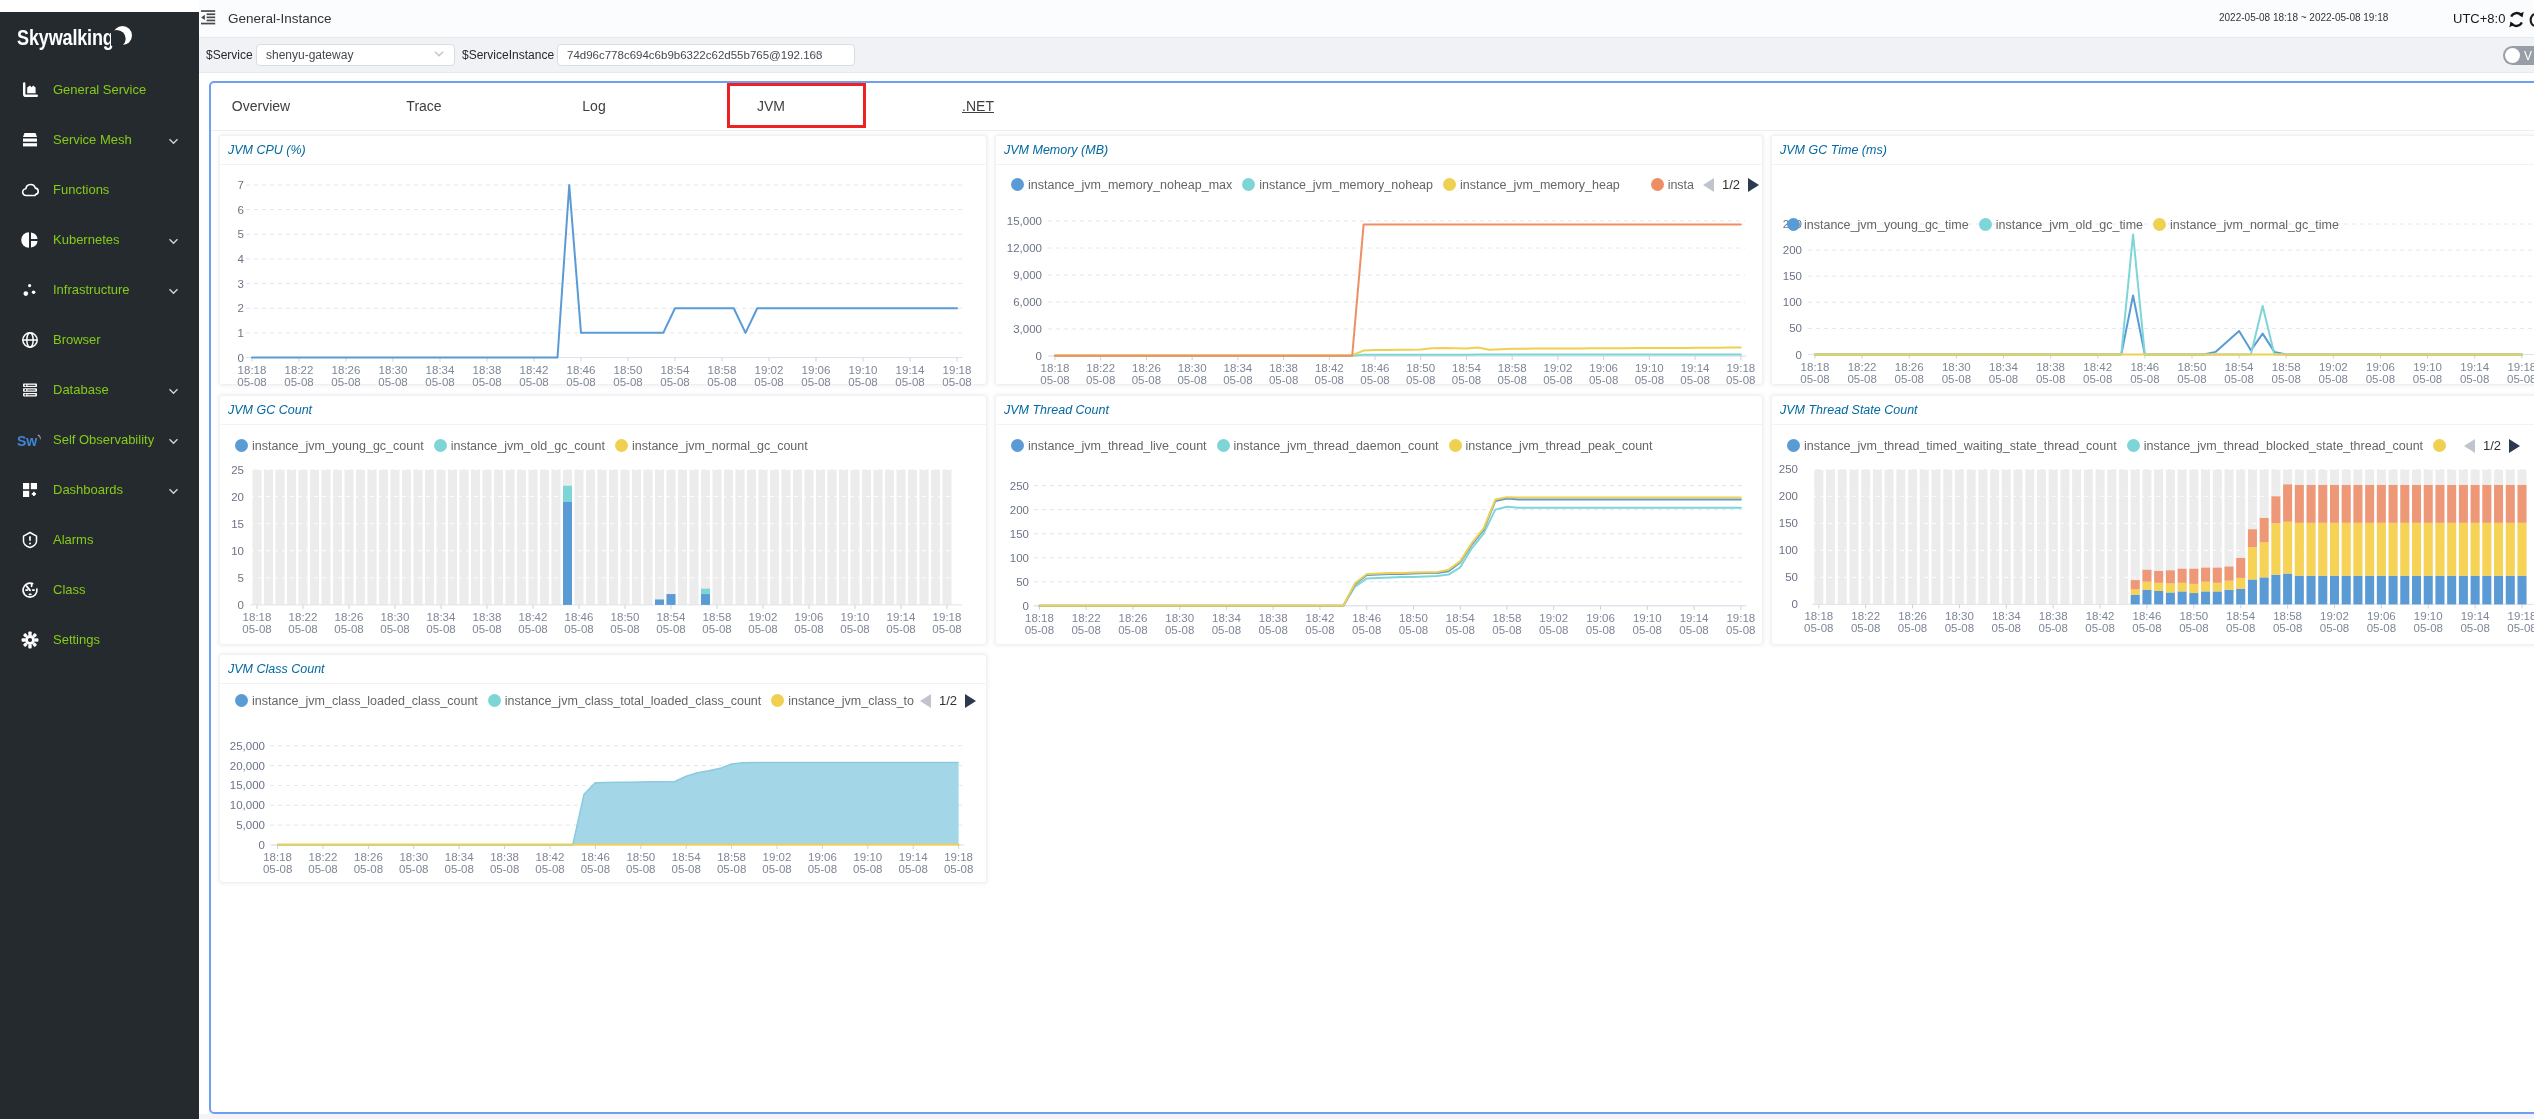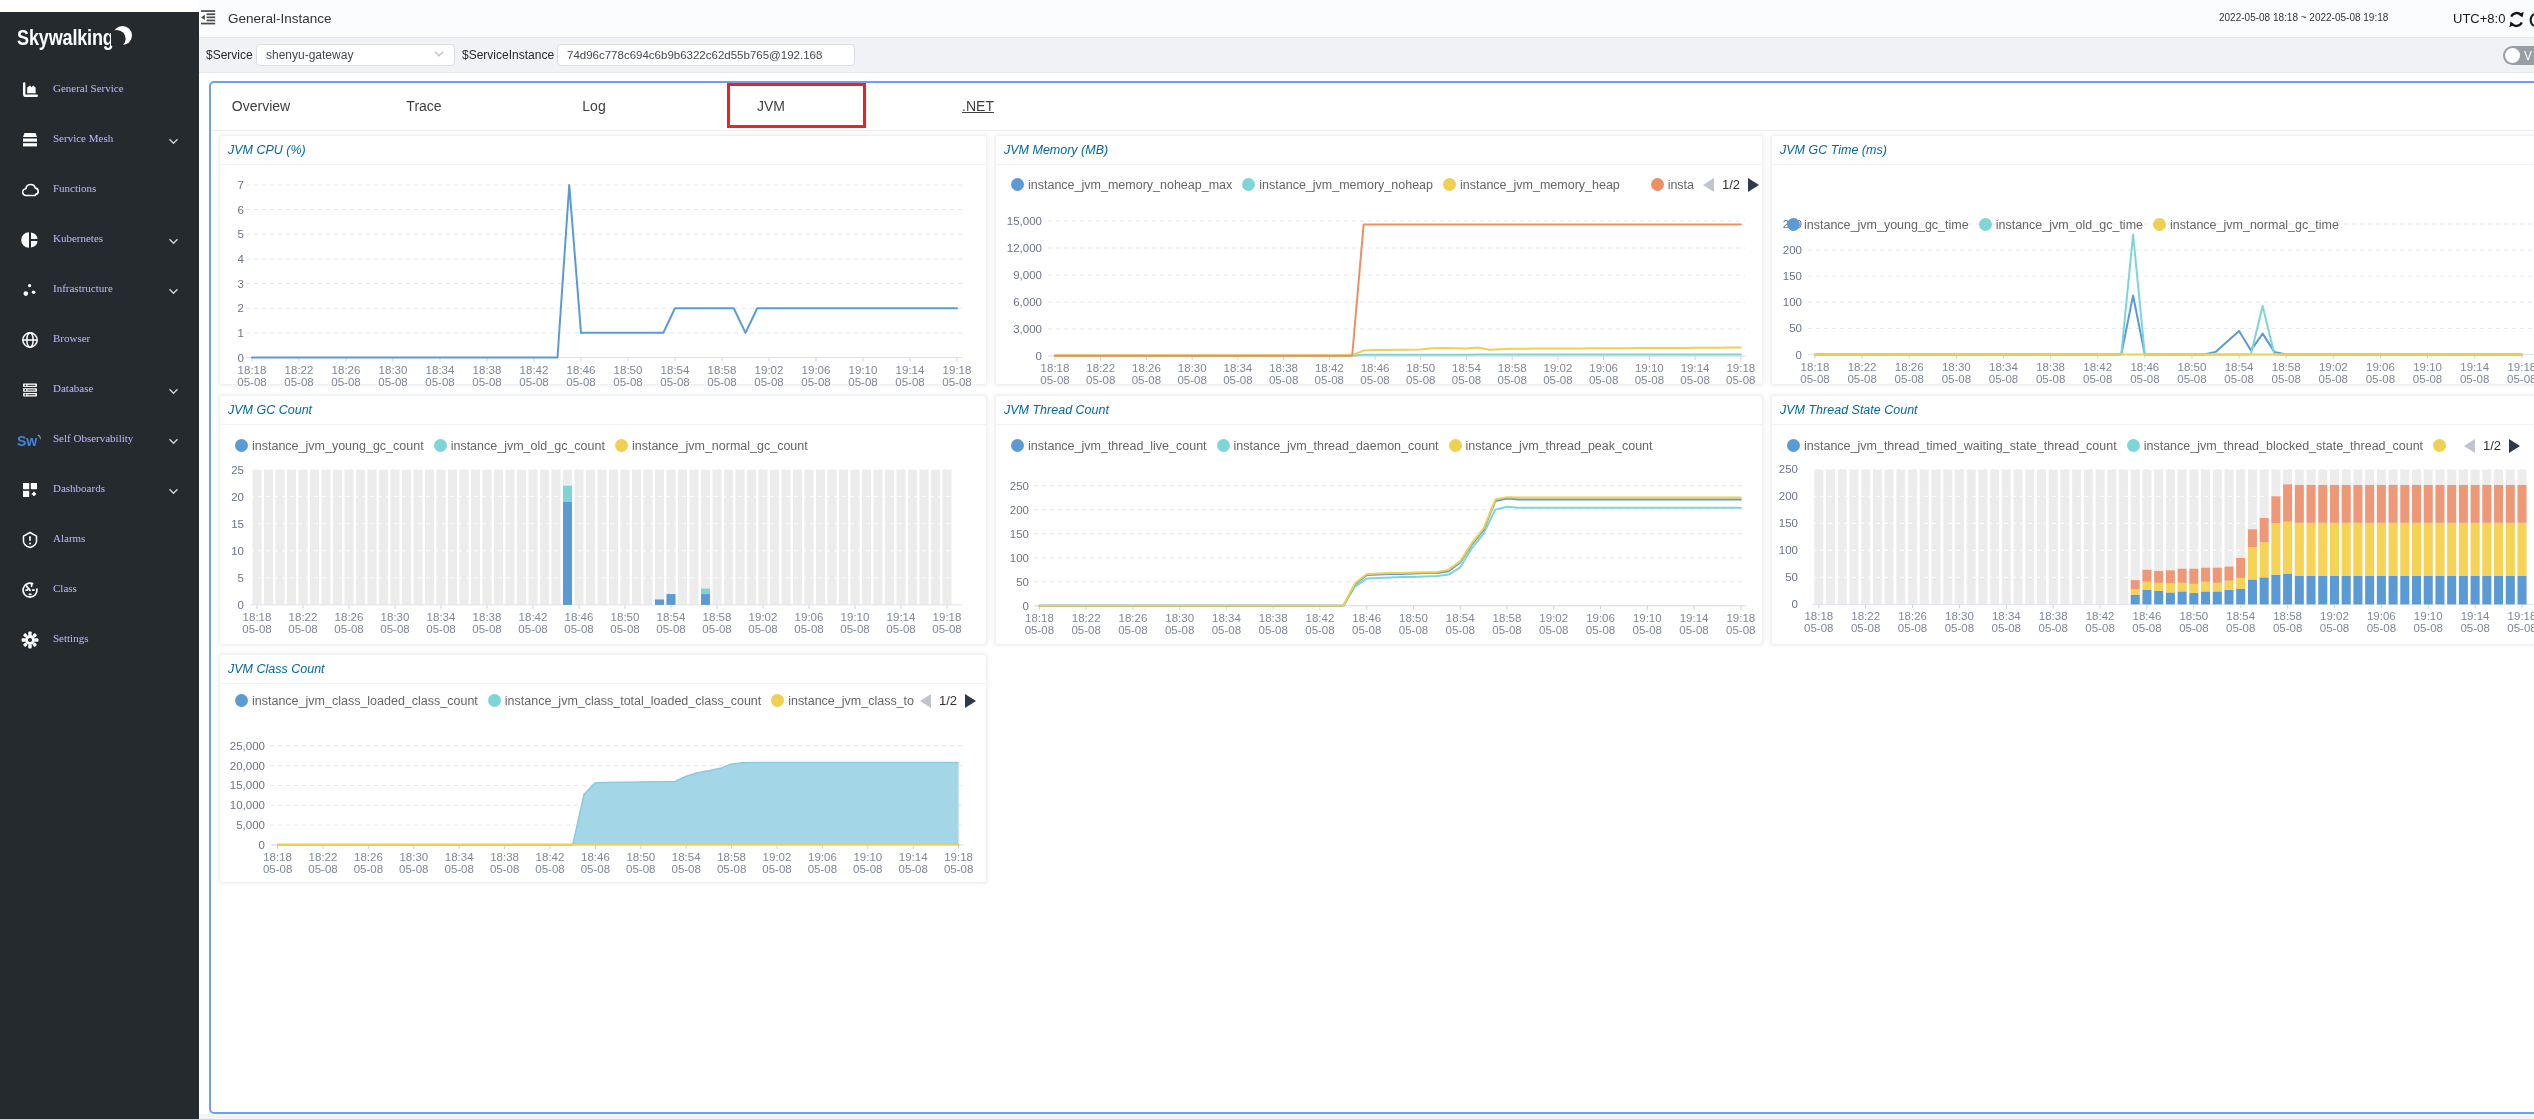--- a/index.html
+++ b/index.html
@@ -1,18 +1,18 @@
 <!DOCTYPE html>
 <html><head><meta charset="utf-8"><style>
 *{margin:0;padding:0;box-sizing:border-box;}
 html,body{width:2534px;height:1119px;overflow:hidden;font-family:"Liberation Sans",sans-serif;background:#fff;position:relative;}
 .abs{position:absolute;}
 #sidebar{position:absolute;left:0;top:12px;width:199px;height:1119px;background:#252A2F;z-index:5;}
 .mi{position:absolute;}
-.ml{position:absolute;left:53px;color:#c4b5fd;font-size:11px;font-family:Liberation Serif, serif;}
+.ml{position:absolute;left:53px;color:#84cc16;font-size:13px;}
 .chev{position:absolute;}
 #hdr{position:absolute;left:199px;top:0;width:2335px;height:37px;background:#fbfcfd;}
 #toolbar{position:absolute;left:199px;top:37px;width:2335px;height:36px;background:#f0f2f5;border-top:1px solid #e8eaee;border-bottom:1px solid #e8eaee;}
 .sel{position:absolute;top:44px;height:22px;background:#fff;border:1px solid #d9dde4;border-radius:4px;font-size:12px;color:#44494f;line-height:20px;padding-left:9px;}
 .selarrow{position:absolute;top:8px;width:10px;height:8px;}
 #container{position:absolute;left:209px;top:81px;width:2335px;height:1033px;border:2px solid #6F9FF0;border-radius:5px;background:#fff;}
 .tab{position:absolute;top:82px;width:160px;height:48px;line-height:48px;text-align:center;font-size:14px;color:#3f3f3f;}
 #tabline{position:absolute;left:211px;top:130px;width:2323px;height:1px;background:#ebedf0;}
 #redbox{position:absolute;left:727px;top:83px;width:139px;height:45px;border:3px solid #EE2222;}
 .card{position:absolute;background:#fff;border:1px solid #f1f1f3;border-radius:3px;box-shadow:0 0 4px rgba(20,40,70,0.10);}

